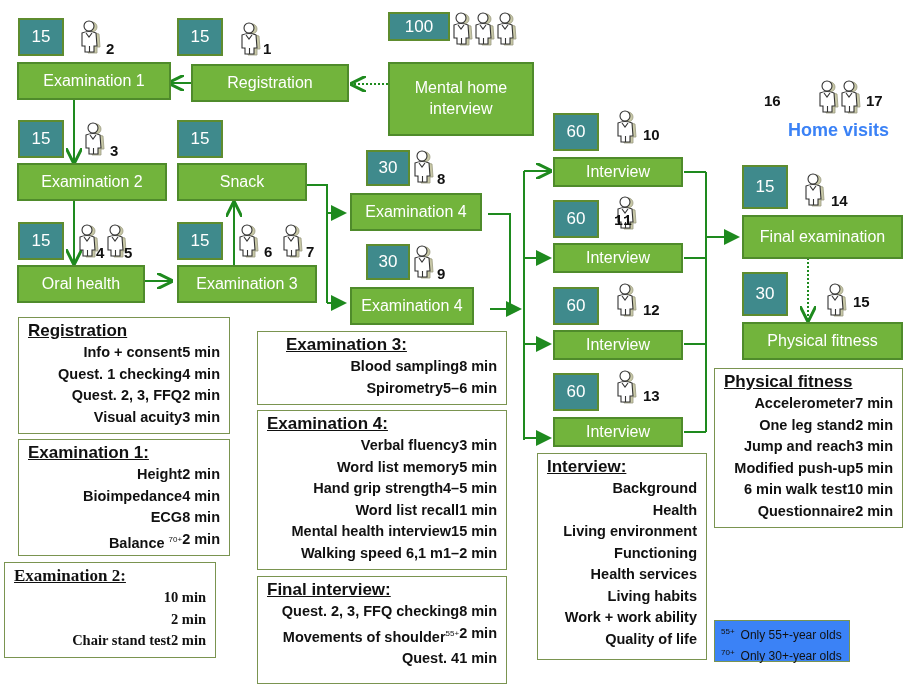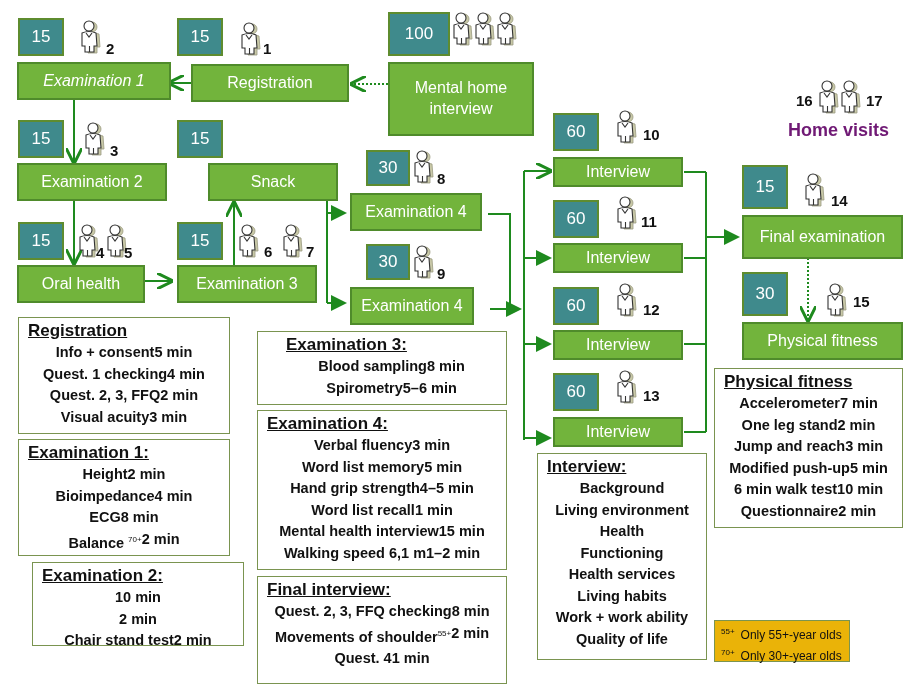--- a/index.html
+++ b/index.html
@@ -9,27 +9,27 @@
           font-size:17px; display:flex; align-items:center; justify-content:center;
           box-sizing:border-box; }
   .gbox { position:absolute; background:#72b43c; border:2px solid #4f8b2b; color:#fff;
           font-size:16px; display:flex; align-items:center; justify-content:center;
           text-align:center; box-sizing:border-box; line-height:1.3; }
   .person { position:absolute; width:22px; height:34px; }
   .pnum { position:absolute; font-weight:bold; font-size:15px; color:#111; }
   .info { position:absolute; border:1.5px solid #7a9450; background:#fff; box-sizing:border-box;
           padding:3px 9px; font-size:14.5px; color:#111; font-weight:bold; }
   .info .title { font-size:17px; text-decoration:underline; margin-bottom:1px; }
-  .info .row { display:flex; justify-content:center; line-height:21.5px; white-space:nowrap; }
+  .info .row { display:flex; justify-content:flex-end; line-height:21.5px; white-space:nowrap; }
   .info sup { font-size:8px; font-weight:normal; }
-  .legend { position:absolute; border:1.5px solid #7a9450; background:#eab308; box-sizing:border-box;
+  .legend { position:absolute; border:1.5px solid #7a9450; background:#3b82f6; box-sizing:border-box;
             padding:2px 6px; font-size:12px; color:#111; line-height:17px; }
   .legend sup { font-size:8px; margin-right:6px; }
   svg.lines { position:absolute; left:0; top:0; }
-  .homevisits { position:absolute; font-weight:bold; font-size:18px; color:#701a75; }
+  .homevisits { position:absolute; font-weight:bold; font-size:18px; color:#3b82f6; }
 </style>
 </head>
 <body>
 
 <svg class="lines" width="920" height="690">
   <defs>
     <marker id="ah" markerWidth="8" markerHeight="8" refX="7" refY="4" orient="auto">
       <path d="M0,0 L8,4 L0,8" fill="none" stroke="#1e8a1e" stroke-width="1.5"></path>
     </marker>
     <marker id="ahs" markerWidth="8" markerHeight="8" refX="7" refY="4" orient="auto">
@@ -89,21 +89,21 @@
     </symbol>
   </defs>
 </svg>
 
 <div class="tbox" style="left:18px;top:18px;width:46px;height:38px;">
     <span>15</span>
   </div>
 <div class="tbox" style="left:177px;top:18px;width:46px;height:38px;">
     <span>15</span>
   </div>
-<div class="tbox" style="left:388px;top:12px;width:62px;height:44px;">
+<div class="tbox" style="left:388px;top:12px;width:62px;height:29px;">
     <span>100</span>
   </div>
 <div class="tbox" style="left:18px;top:120px;width:46px;height:38px;">
     <span>15</span>
   </div>
 <div class="tbox" style="left:177px;top:120px;width:46px;height:38px;">
     <span>15</span>
   </div>
 <div class="tbox" style="left:18px;top:222px;width:46px;height:38px;">
     <span>15</span>
@@ -129,33 +129,33 @@
 <div class="tbox" style="left:553px;top:373px;width:46px;height:38px;">
     <span>60</span>
   </div>
 <div class="tbox" style="left:742px;top:165px;width:46px;height:44px;">
     <span>15</span>
   </div>
 <div class="tbox" style="left:742px;top:272px;width:46px;height:44px;">
     <span>30</span>
   </div>
 
-<div class="gbox" style="left:17px;top:62px;width:154px;height:38px;font-style:italic;">
+<div class="gbox" style="left:17px;top:62px;width:154px;height:38px;">
     <span>Examination 1</span>
   </div>
 <div class="gbox" style="left:191px;top:64px;width:158px;height:38px;">
     <span>Registration</span>
   </div>
 <div class="gbox" style="left:388px;top:62px;width:146px;height:74px;padding:0 14px;">
     <span>Mental home interview</span>
   </div>
 <div class="gbox" style="left:17px;top:163px;width:150px;height:38px;">
     <span>Examination 2</span>
   </div>
-<div class="gbox" style="left:177px;top:163px;width:130px;height:38px;margin-left:31px;">
+<div class="gbox" style="left:177px;top:163px;width:130px;height:38px;">
     <span>Snack</span>
   </div>
 <div class="gbox" style="left:17px;top:265px;width:128px;height:38px;">
     <span>Oral health</span>
   </div>
 <div class="gbox" style="left:177px;top:265px;width:140px;height:38px;">
     <span>Examination 3</span>
   </div>
 <div class="gbox" style="left:350px;top:193px;width:132px;height:38px;">
     <span>Examination 4</span>
@@ -236,21 +236,21 @@
 <span class="pnum" style="left:437px;top:265px;">9</span>
 
 <svg class="person" style="left:616px;top:110px;">
     <use href="#person"></use>
   </svg>
 <span class="pnum" style="left:643px;top:126px;">10</span>
 
 <svg class="person" style="left:616px;top:196px;">
     <use href="#person"></use>
   </svg>
-<span class="pnum" style="left:641px;top:213px;">11</span>
+<span class="pnum" style="left:614px;top:213px;font-family:Liberation Mono, monospace;">11</span>
 
 <svg class="person" style="left:616px;top:283px;">
     <use href="#person"></use>
   </svg>
 <span class="pnum" style="left:643px;top:301px;">12</span>
 
 <svg class="person" style="left:616px;top:370px;">
     <use href="#person"></use>
   </svg>
 <span class="pnum" style="left:643px;top:387px;">13</span>
@@ -258,21 +258,21 @@
 <svg class="person" style="left:804px;top:173px;">
     <use href="#person"></use>
   </svg>
 <span class="pnum" style="left:831px;top:192px;">14</span>
 
 <svg class="person" style="left:826px;top:283px;">
     <use href="#person"></use>
   </svg>
 <span class="pnum" style="left:853px;top:293px;">15</span>
 
-<span class="pnum" style="left:796px;top:92px;">16</span>
+<span class="pnum" style="left:764px;top:92px;">16</span>
 <svg class="person" style="left:818px;top:80px;">
     <use href="#person"></use>
   </svg>
 <svg class="person" style="left:840px;top:80px;">
     <use href="#person"></use>
   </svg>
 <span class="pnum" style="left:866px;top:92px;">17</span>
 <span class="homevisits" style="left:788px;top:120px;">Home visits</span>
 
 <div class="info" style="left:18px;top:317px;width:212px;height:117px;">
@@ -308,21 +308,21 @@
   <div class="row">
       <span>ECG</span>
       <span>8 min</span>
     </div>
   <div class="row">
       <span><span>Balance</span> <sup>70+</sup></span>
       <span>2 min</span>
     </div>
 </div>
 
-<div class="info" style="left:32px;top:562px;width:212px;height:84px;">
+<div class="info" style="left:4px;top:562px;width:212px;height:96px;font-family:Liberation Serif, serif;">
   <div class="title">Examination 2:</div>
   <div class="row">
       <span>10 min</span>
     </div>
   <div class="row">
       <span>2 min</span>
     </div>
   <div class="row">
       <span>Chair stand test</span>
       <span>2 min</span>
@@ -381,22 +381,22 @@
     </div>
   <div class="row">
       <span>Quest. 4</span>
       <span>1 min</span>
     </div>
 </div>
 
 <div class="info" style="left:537px;top:453px;width:170px;height:207px;">
   <div class="title">Interview:</div>
   <div class="row">Background</div>
+  <div class="row">Health</div>
   <div class="row">Living environment</div>
-  <div class="row">Health</div>
   <div class="row">Functioning</div>
   <div class="row">Health services</div>
   <div class="row">Living habits</div>
   <div class="row">Work + work ability</div>
   <div class="row">Quality of life</div>
 </div>
 
 <div class="info" style="left:714px;top:368px;width:189px;height:160px;">
   <div class="title">Physical fitness</div>
   <div class="row">

